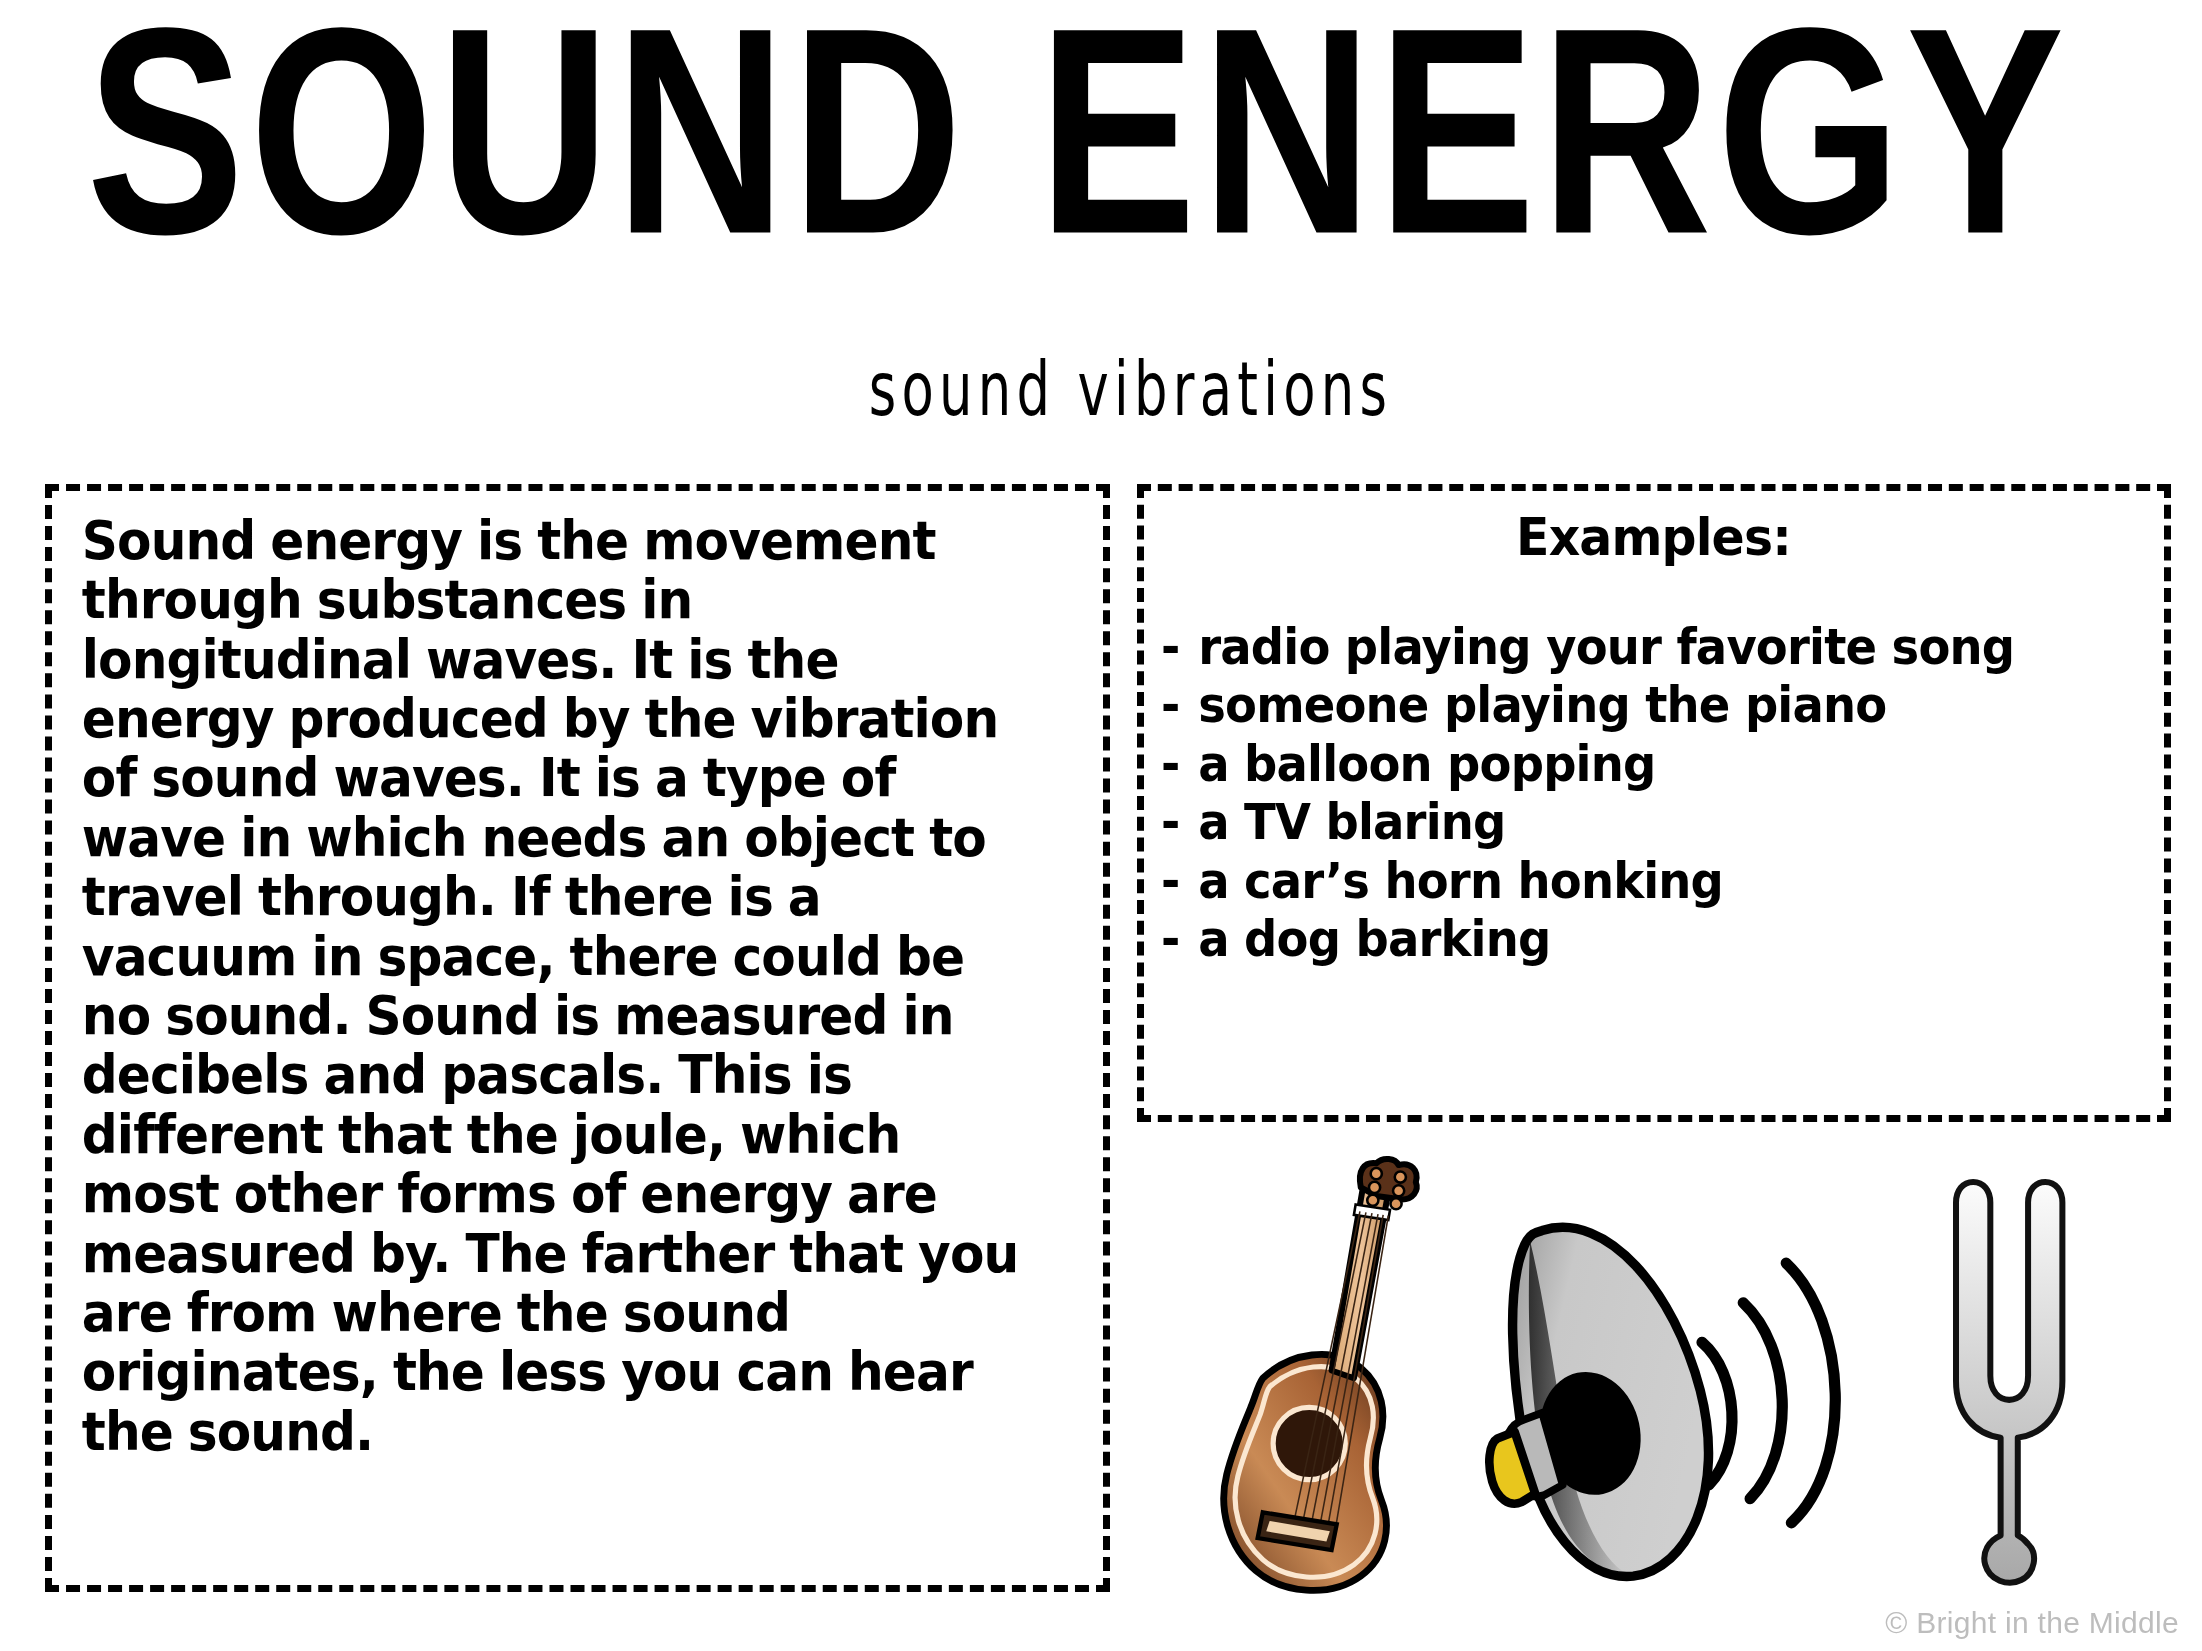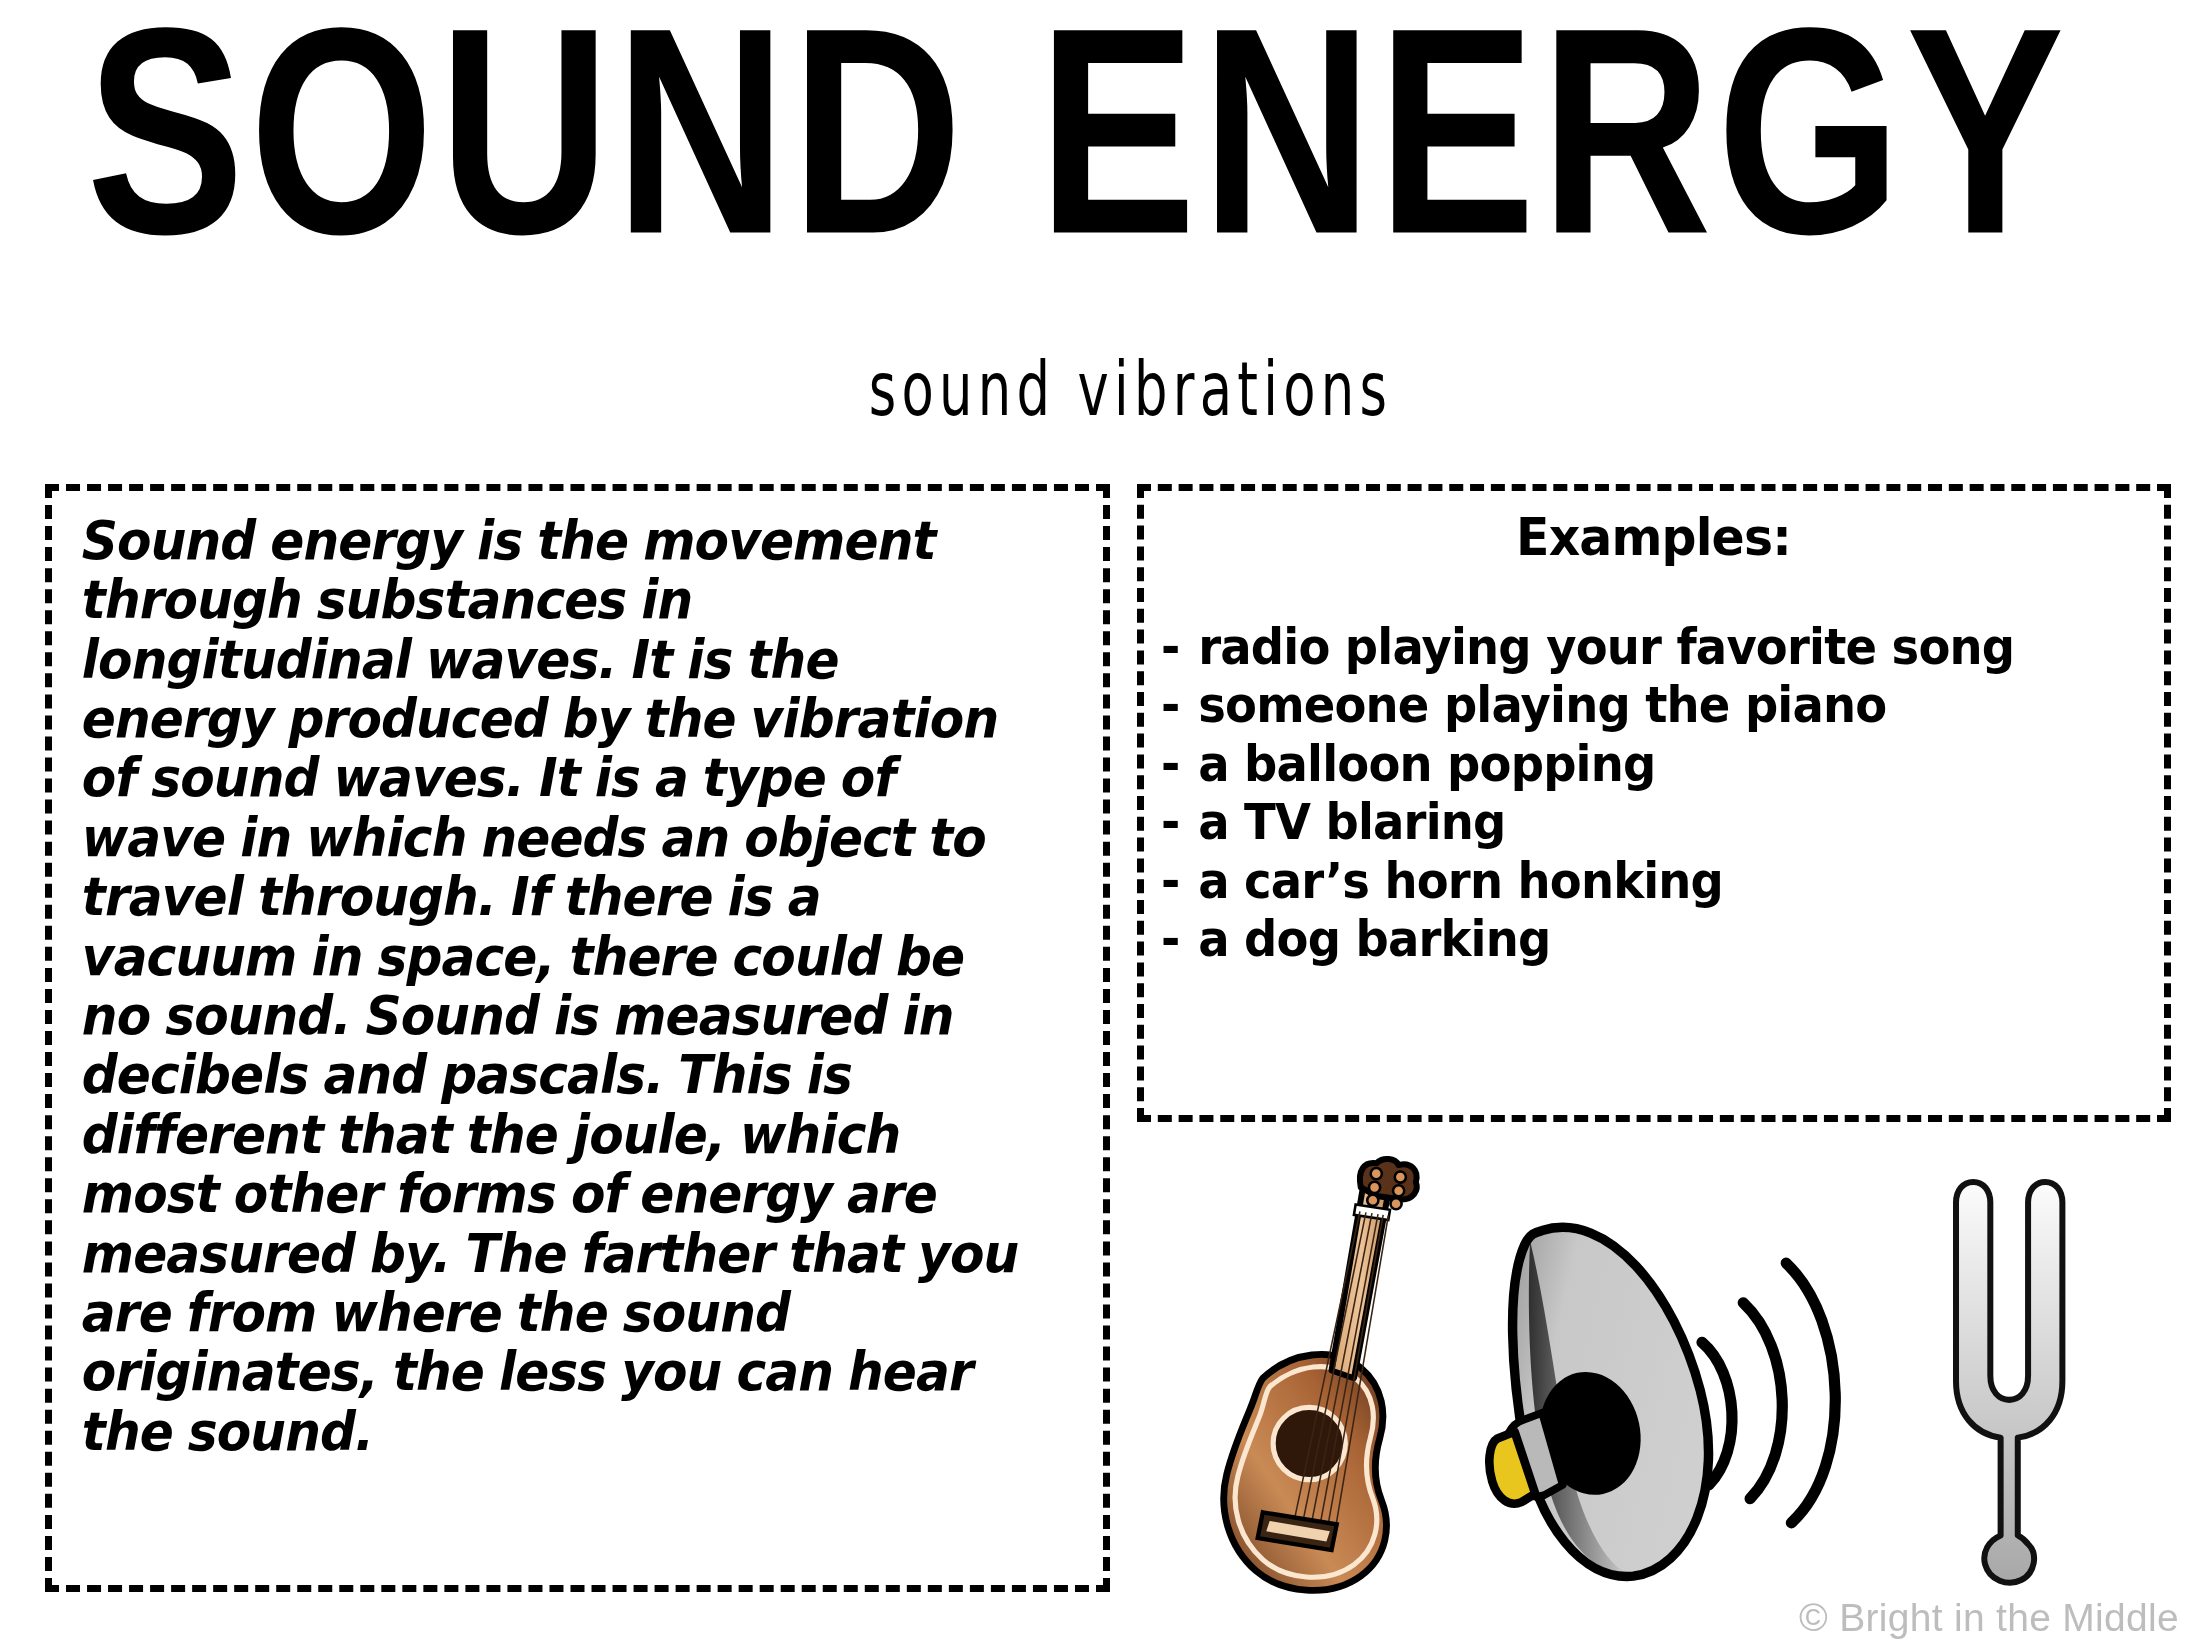--- a/index.html
+++ b/index.html
@@ -48,21 +48,21 @@
   
   .dashbox{
     position:absolute;
     box-sizing:border-box;
     border:7.7px dashed #000;
     background:transparent;
   }
 
   #definition-box{
     left:45px; top:484px;
-    width:1065px; height:1108px;font-style:italic;
+    width:1065px; height:1108px;
   }
   #examples-box{
     left:1137px; top:484px;
     width:1034px; height:638px;
   }
 
   
   #definition-text{
     position:absolute;
     left:0.9px; top:0.9px;
@@ -129,21 +129,21 @@
   .illus{position:absolute;}
   #guitar-illustration{left:17px;  top:8.6px;  width:293px; height:447px;}
   #megaphone-illustration{left:336px; top:47px; width:413px; height:404px;}
   #tuning-fork-illustration{left:800px; top:21.5px; width:163px; height:430px;}
 
   
   #footer-credit{
     position:absolute;
     right:24px; bottom:12px;
     font-family:"Liberation Sans", sans-serif;
-    font-size:39px;
+    font-size:30px;
     color:#bdbdbd;
     letter-spacing:0.3px;
     white-space:nowrap;
   }
 </style>
 </head>
 <body>
 
 <div id="title-wrap">
   <div id="page-title">SOUND ENERGY</div>

